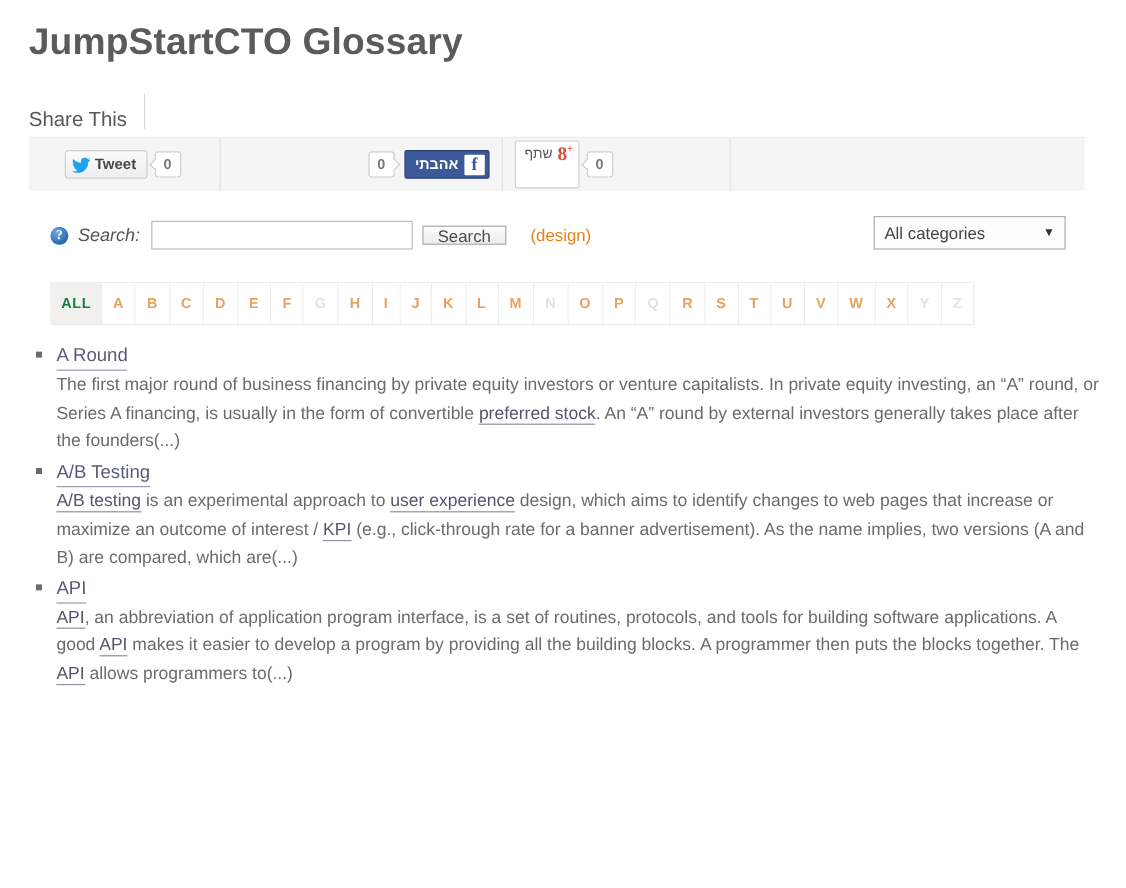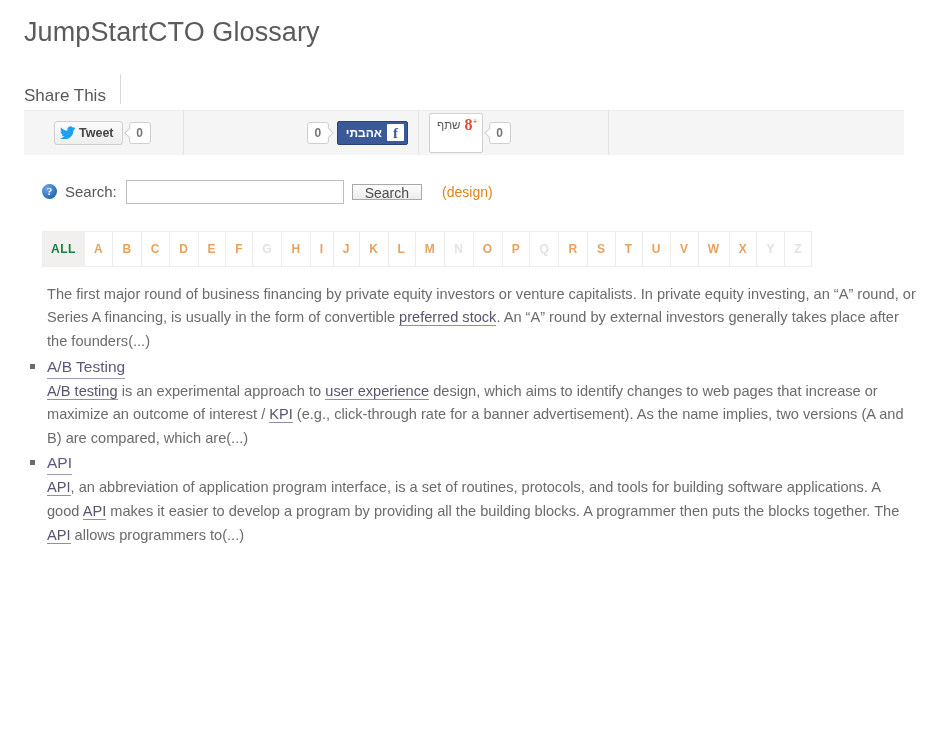--- a/index.html
+++ b/index.html
@@ -17,22 +17,22 @@
   }
 
   .page {
     padding: 18px 22px 0 22px;
     box-sizing: border-box;
     width: 938px;
   }
 
   
   .page-title {
-    font-size: 27px;
-    font-weight: normal;
+    font-size: 31px;
+    font-weight: bold;
     color: #5b5b5b;
     margin: 0 0 26px 2px;
     letter-spacing: .1px;
     line-height: 1.1;
   }
 
   
   .share-wrap { margin-left: 2px; }
   .share-head {
     display: flex;
@@ -201,20 +201,21 @@
     align-items: center;
     justify-content: center;
     line-height: 1;
     margin-right: 8px;
     font-family: "Liberation Serif", serif;
   }
   .search-label {
     font-size: 15px;
     color: #555;
     margin-right: 9px;
+    font-style: italic;
   }
   .search-input {
     width: 218px;
     height: 24px;
     border: 1px solid #bdbdbd;
     background: #fff;
     box-sizing: border-box;
     font-size: 13px;
     padding: 0 5px;
     color: #333;
@@ -374,20 +375,24 @@
     </div>
   </div>
 
   <div class="search-row">
     <span class="help-icon">?</span>
     <span class="search-label">Search:</span>
     <input class="search-input" type="text" placeholder="" style="">
     <button class="search-btn">Search</button>
     <a class="clear-link" href="#">(design)</a>
 
+    <div class="categories-select">
+      <span>All categories</span>
+      <span class="caret">▼</span>
+    </div>
   </div>
 
   <div class="alpha-bar">
       <div class="alpha-cell all">ALL</div>
       <div class="alpha-cell">A</div>
       <div class="alpha-cell">B</div>
       <div class="alpha-cell">C</div>
       <div class="alpha-cell">D</div>
       <div class="alpha-cell">E</div>
       <div class="alpha-cell">F</div>
@@ -408,20 +413,24 @@
       <div class="alpha-cell">U</div>
       <div class="alpha-cell">V</div>
       <div class="alpha-cell">W</div>
       <div class="alpha-cell">X</div>
       <div class="alpha-cell disabled">Y</div>
       <div class="alpha-cell disabled">Z</div>
     </div>
 
   <div class="glossary">
       <div class="entry">
+        <div class="entry-head">
+          <span class="bullet"></span>
+          <a class="term-link" href="#">A Round</a>
+        </div>
         <div class="entry-body"><span>The first major round of business financing by private equity investors or venture capitalists. In private equity investing, an “A” round, or Series A financing, is usually in the form of convertible </span><a class="inline-link" href="#">preferred stock</a><span>. An “A” round by external investors generally takes place after the founders(...)</span></div>
       </div>
       <div class="entry">
         <div class="entry-head">
           <span class="bullet"></span>
           <a class="term-link" href="#">A/B Testing</a>
         </div>
         <div class="entry-body"><a class="inline-link" href="#">A/B testing</a><span> is an experimental approach to </span><a class="inline-link" href="#">user experience</a><span> design, which aims to identify changes to web pages that increase or maximize an outcome of interest / </span><a class="inline-link" href="#">KPI</a><span> (e.g., click-through rate for a banner advertisement). As the name implies, two versions (A and B) are compared, which are(...)</span></div>
       </div>
       <div class="entry">

